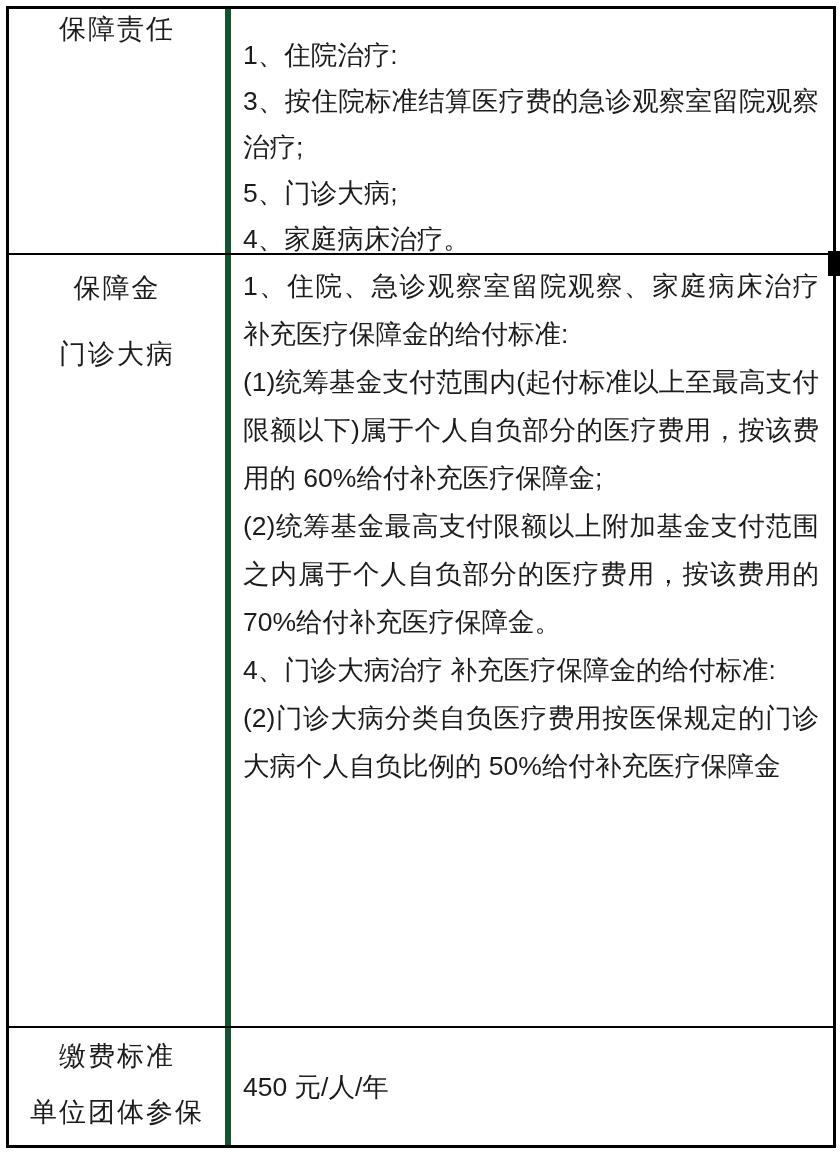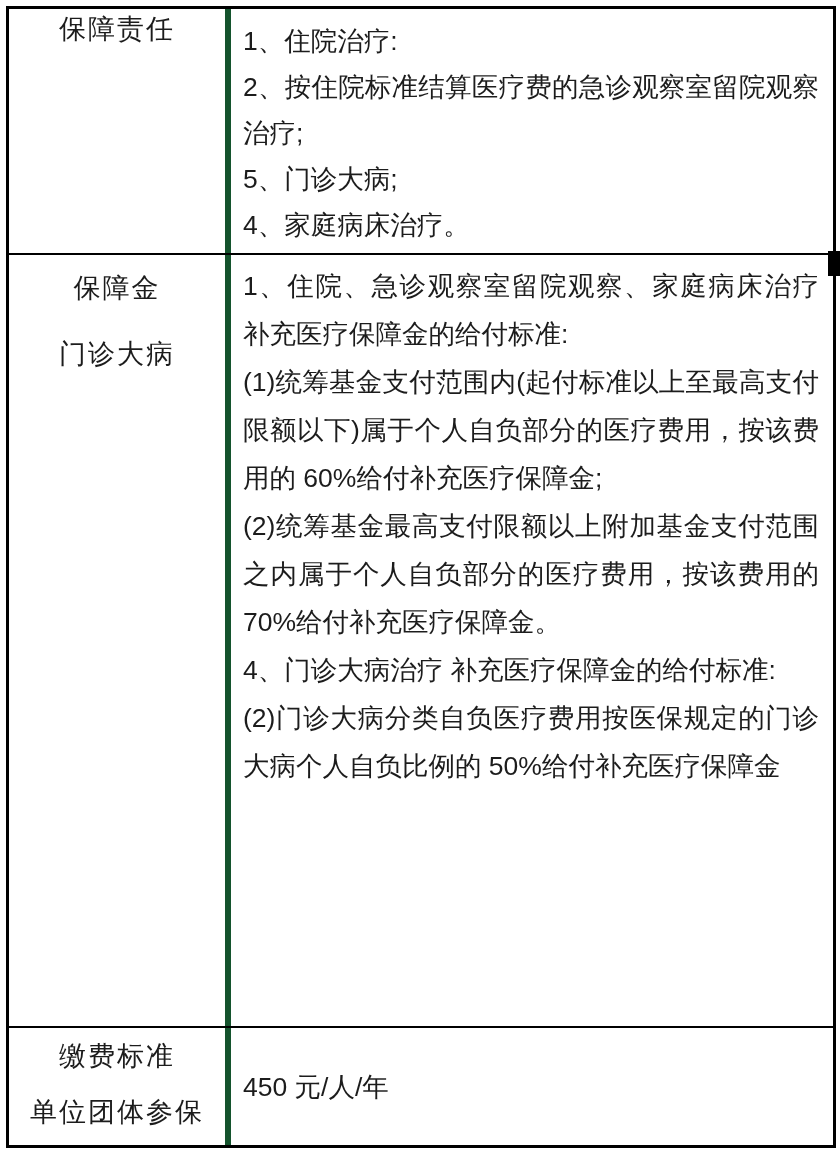--- a/index.html
+++ b/index.html
@@ -64,21 +64,21 @@
   .row-2 .label-line {
     line-height: 56px;
   }
   .content-cell {
     flex: 1;
     box-sizing: border-box;
     padding: 7px 14px 0 12px;
     font-size: 26.5px;
   }
   .row-0 .content-cell {
-    padding-top: 9px;
+    padding-top: 23px;
   }
   .row-2 .content-cell {
     display: flex;
     align-items: center;
     padding-top: 0;
   }
   .para {
     text-align: justify;
     line-height: 48px;
   }
@@ -101,21 +101,21 @@
 <body>
 
 <div class="doc-table">
 
   <div class="t-row row-0">
     <div class="label-cell">
       <div class="label-line">保障责任</div>
     </div>
     <div class="content-cell">
       <div class="para">1、住院治疗:</div>
-      <div class="para">2、按住院标准结算医疗费的急诊观察室留院观察治疗;</div>
+      <div class="para">3、按住院标准结算医疗费的急诊观察室留院观察治疗;</div>
       <div class="para">5、门诊大病;</div>
       <div class="para">4、家庭病床治疗。</div>
     </div>
   </div>
 
   <div class="t-row row-1">
     <div class="label-cell">
       <div class="label-line">保障金</div>
       <div class="label-line">门诊大病</div>
     </div>

